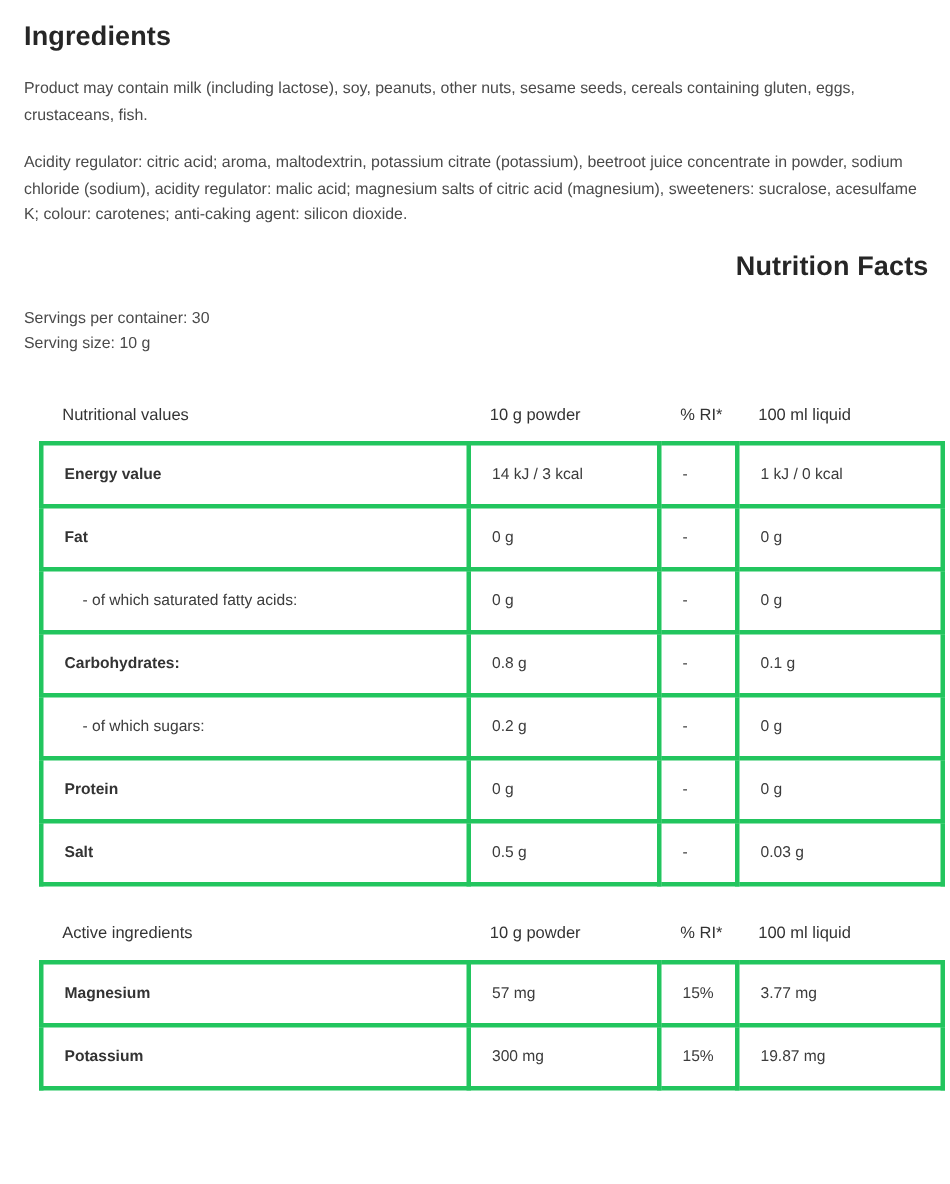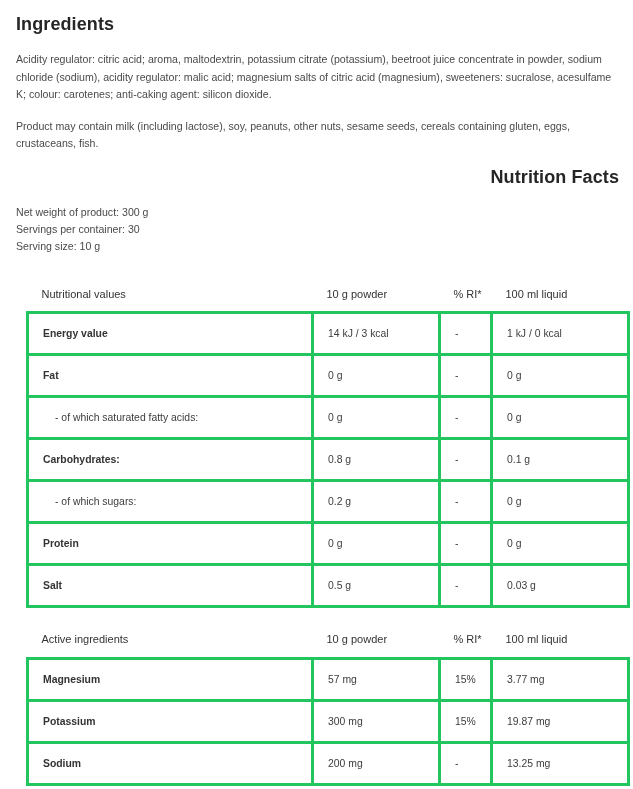--- a/index.html
+++ b/index.html
@@ -78,26 +78,25 @@
   col.c3 { width: 52px; }
   col.c4 { width: 137px; }
 </style>
 </head>
 <body>
 
 <div class="page">
 
   <h2 class="section-title">Ingredients</h2>
 
+  <p class="para">Product may contain milk (including lactose), soy, peanuts, other nuts, sesame seeds, cereals containing gluten, eggs, crustaceans, fish.</p>
   <p class="para">Acidity regulator: citric acid; aroma, maltodextrin, potassium citrate (potassium), beetroot juice concentrate in powder, sodium chloride (sodium), acidity regulator: malic acid; magnesium salts of citric acid (magnesium), sweeteners: sucralose, acesulfame K; colour: carotenes; anti-caking agent: silicon dioxide.</p>
-  <p class="para">Product may contain milk (including lactose), soy, peanuts, other nuts, sesame seeds, cereals containing gluten, eggs, crustaceans, fish.</p>
 
   <h2 class="section-title nutrition-head">Nutrition Facts</h2>
 
-  <p class="meta-line">Net weight of product: 300 g</p>
   <p class="meta-line">Servings per container: 30</p>
   <p class="meta-line">Serving size: 10 g</p>
 
   <table class="first-table">
     <colgroup>
         <col class="c1">
         <col class="c2">
         <col class="c3">
         <col class="c4">
       </colgroup>
@@ -176,22 +175,16 @@
           <td>57 mg</td>
           <td>15%</td>
           <td>3.77 mg</td>
         </tr>
         <tr>
           <td class="label">Potassium</td>
           <td>300 mg</td>
           <td>15%</td>
           <td>19.87 mg</td>
         </tr>
-        <tr>
-          <td class="label">Sodium</td>
-          <td>200 mg</td>
-          <td>-</td>
-          <td>13.25 mg</td>
-        </tr>
       </tbody>
   </table>
 
 </div>
 
 </body></html>

